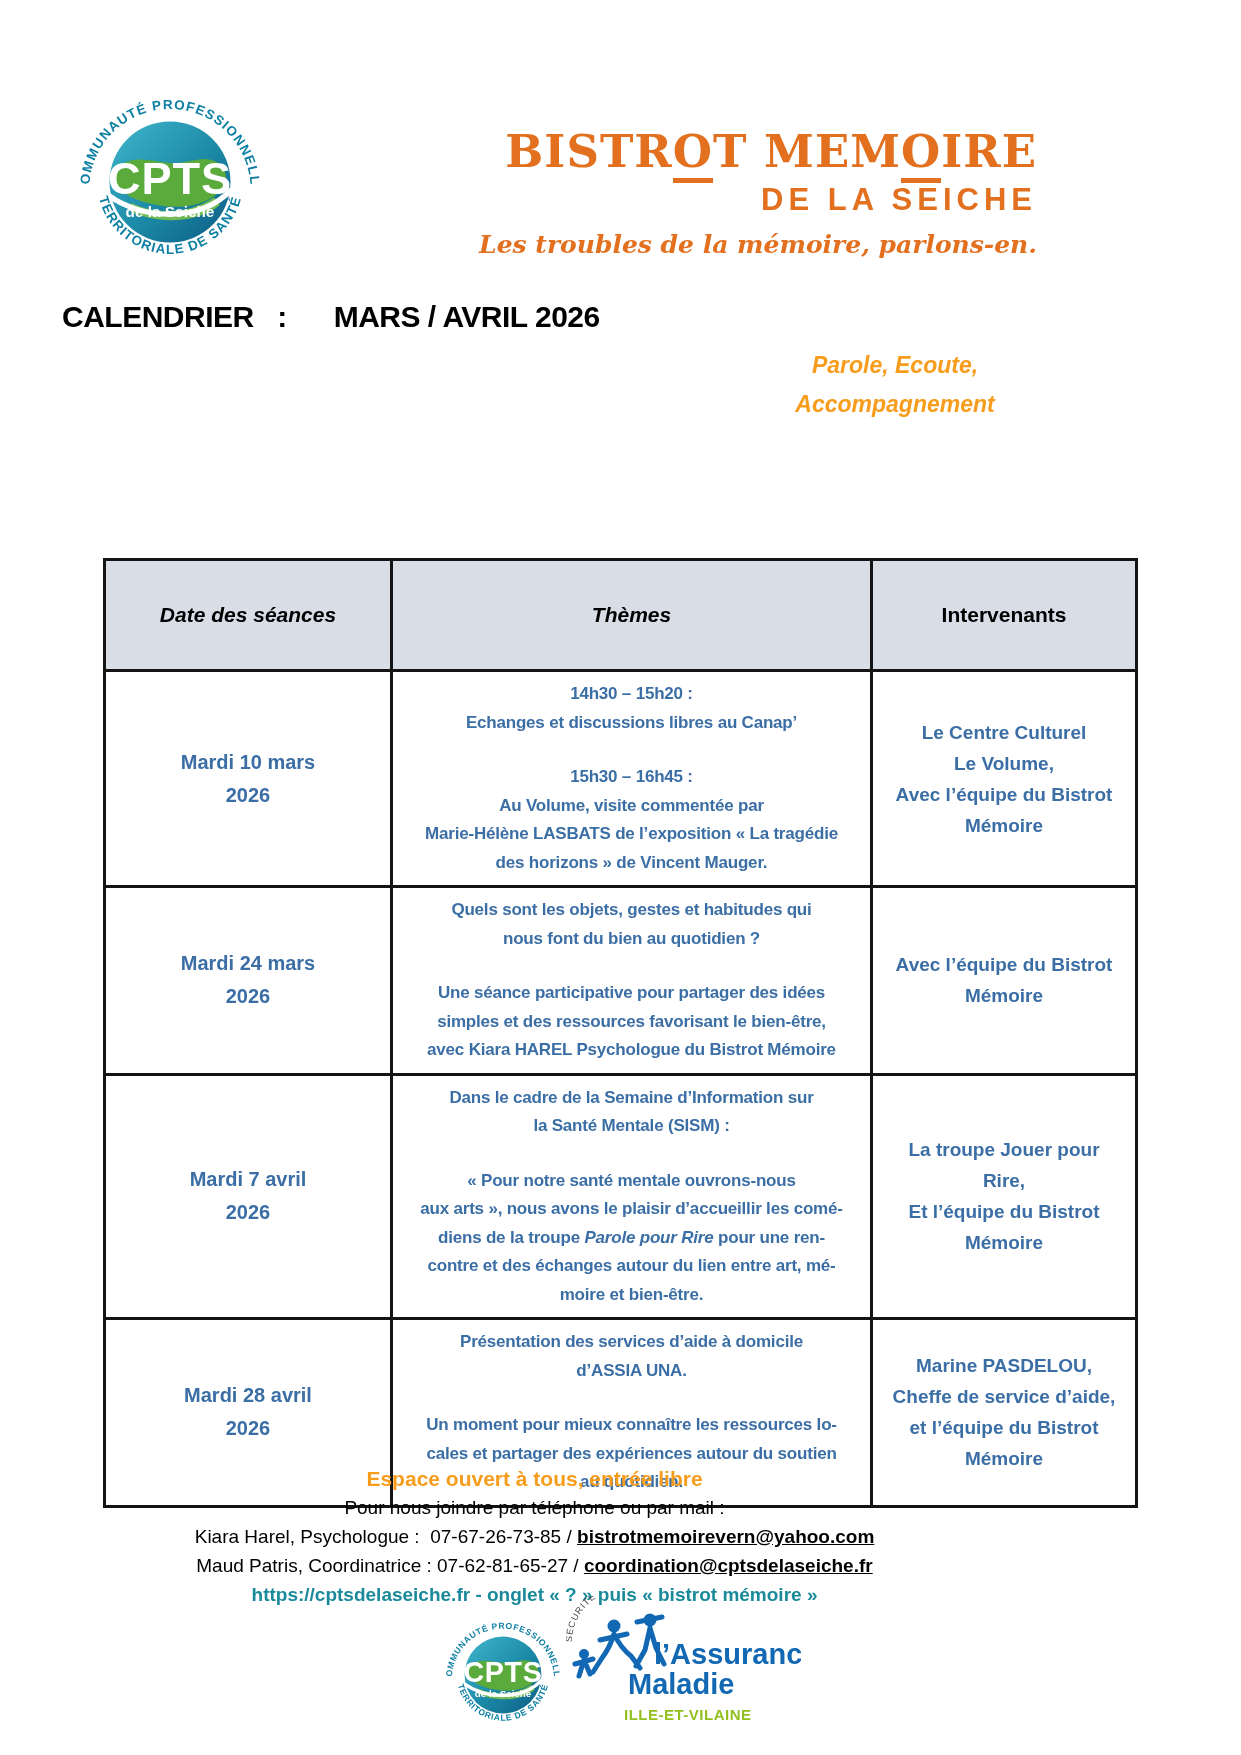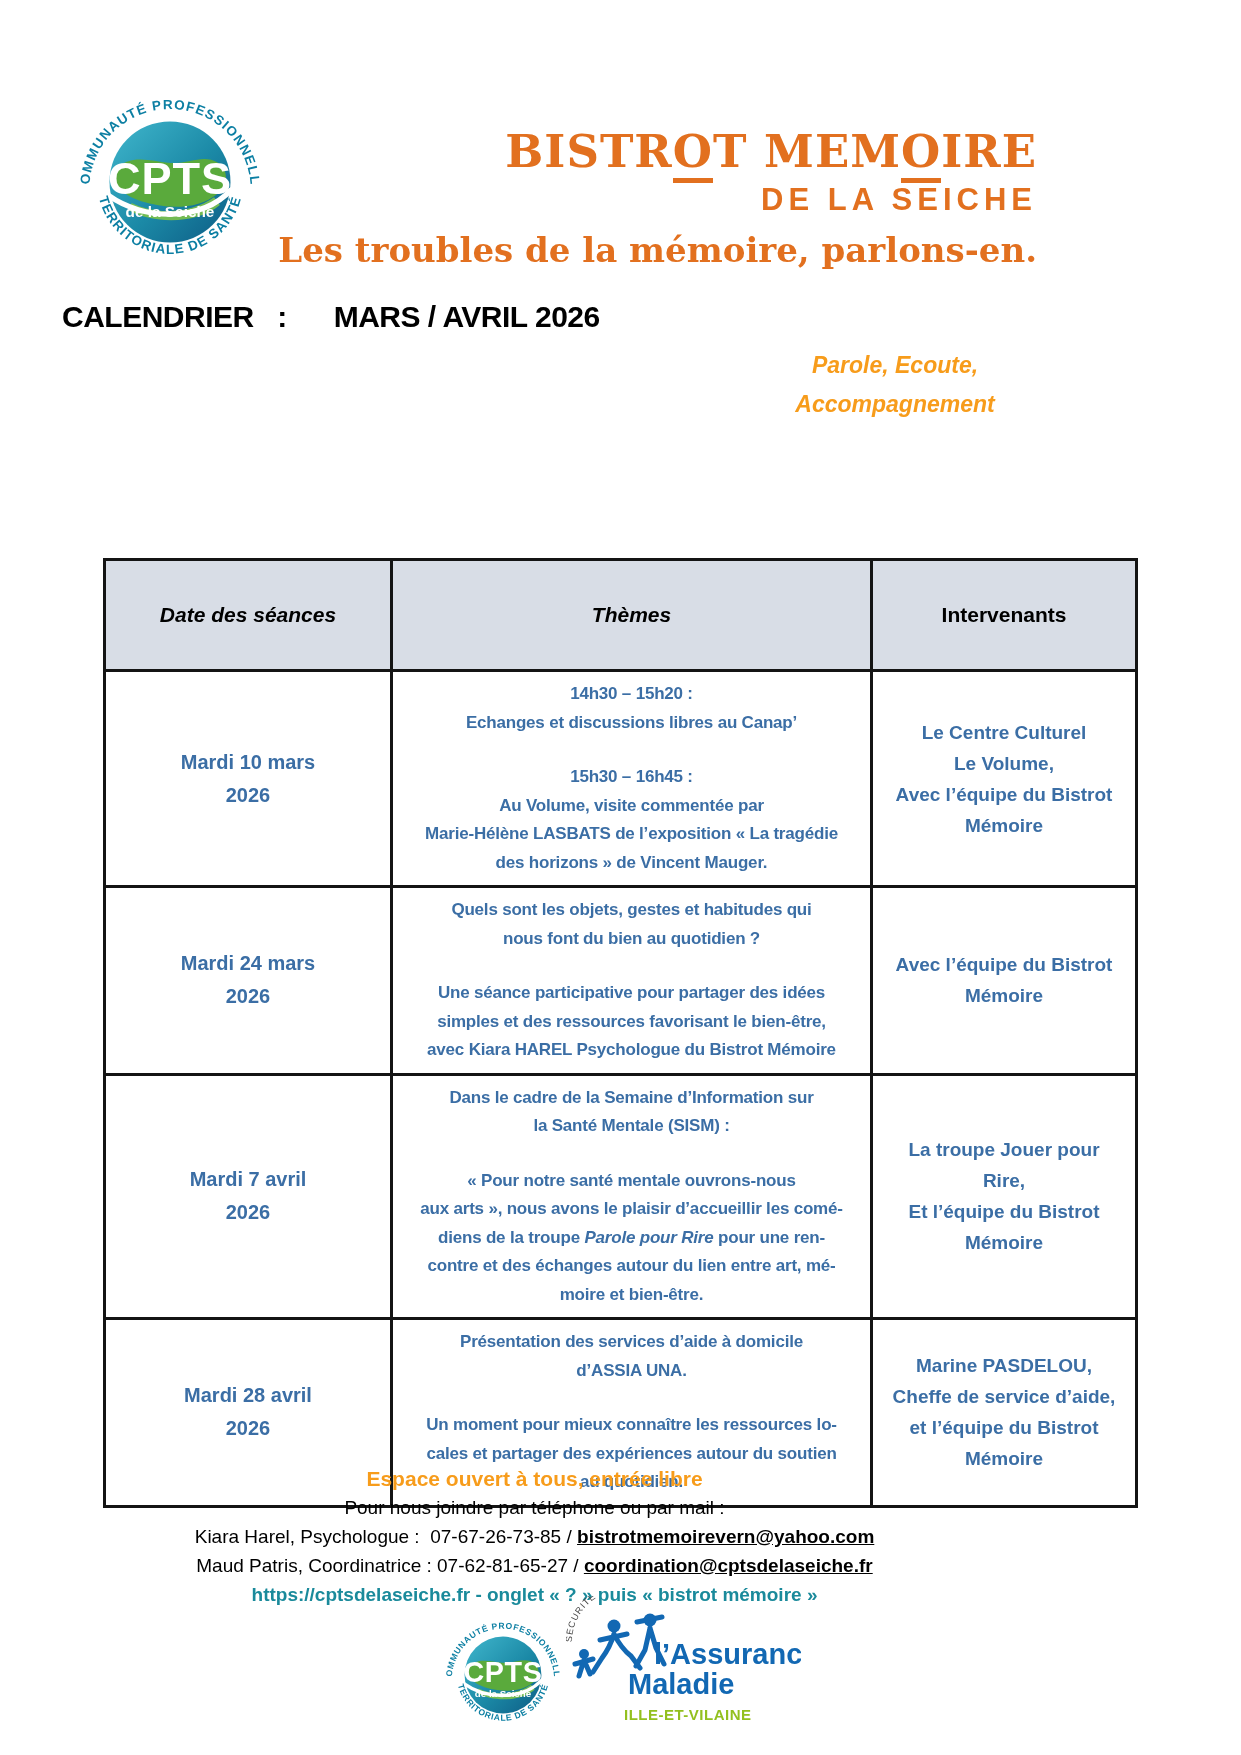--- a/index.html
+++ b/index.html
@@ -27,21 +27,21 @@
   .cpts-sub{font-family:"Liberation Sans",sans-serif;font-weight:bold;font-size:16px;fill:#ffffff;}
 
   .brand{position:absolute;top:124px;right:204px;text-align:right;}
   .brand-title{
     font-family:"DejaVu Serif",serif;font-weight:bold;font-size:45px;line-height:56px;
     color:var(--orange);letter-spacing:1px;white-space:nowrap;text-align:right;
   }
   .o-ul{border-bottom:5px solid var(--orange);}
   .brand-sub{font-size:31px;font-weight:bold;color:var(--orange);letter-spacing:5px;margin-top:2px;}
   .brand-tag{
-    font-family:"DejaVu Serif",serif;font-weight:bold;font-size:34px;
+    font-family:"DejaVu Serif",serif;font-style:italic;font-weight:bold;font-size:25px;
     color:var(--orange);margin-top:12px;white-space:nowrap;
   }
 
   
   .cal-heading{
     position:absolute;left:62px;top:300px;font-size:30px;font-weight:bold;color:#000;
     letter-spacing:-0.5px;white-space:pre;
   }
   .side-note{
     position:absolute;left:770px;top:346px;width:250px;text-align:center;

